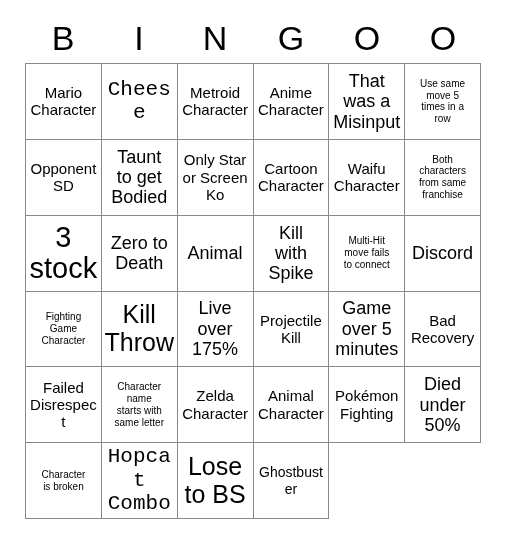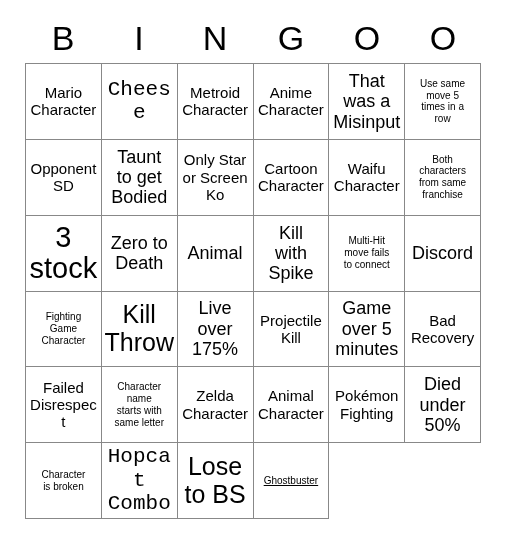--- a/index.html
+++ b/index.html
@@ -77,21 +77,21 @@
     display: block;
     width: 100%;
     text-align: center;
     color: #000000;
     line-height: 1.12;
     word-wrap: break-word;
     white-space: pre-line;
   }
 
   
-  .cell-text[data-size="xxs"] { font-size: 10px;   line-height: 1.18; text-decoration: underline; }
+  .cell-text[data-size="xxs"] { font-size: 14px;   line-height: 1.18; }
   .cell-text[data-size="xs"]  { font-size: 10px; line-height: 1.18; }
   .cell-text[data-size="s"]   { font-size: 15px;   line-height: 1.16; }
   .cell-text[data-size="m"]   { font-size: 15px;   line-height: 1.15; }
   .cell-text[data-size="l"]   { font-size: 18px;   line-height: 1.13; }
   .cell-text[data-size="xl"]  { font-size: 21px;   line-height: 1.12; font-family: Liberation Mono, monospace; }
   .cell-text[data-size="xxl"] { font-size: 25px;   line-height: 1.1;  }
   .cell-text[data-size="xxxl"]{ font-size: 29px;   line-height: 1.08; }
 </style>
 </head>
 <body>

